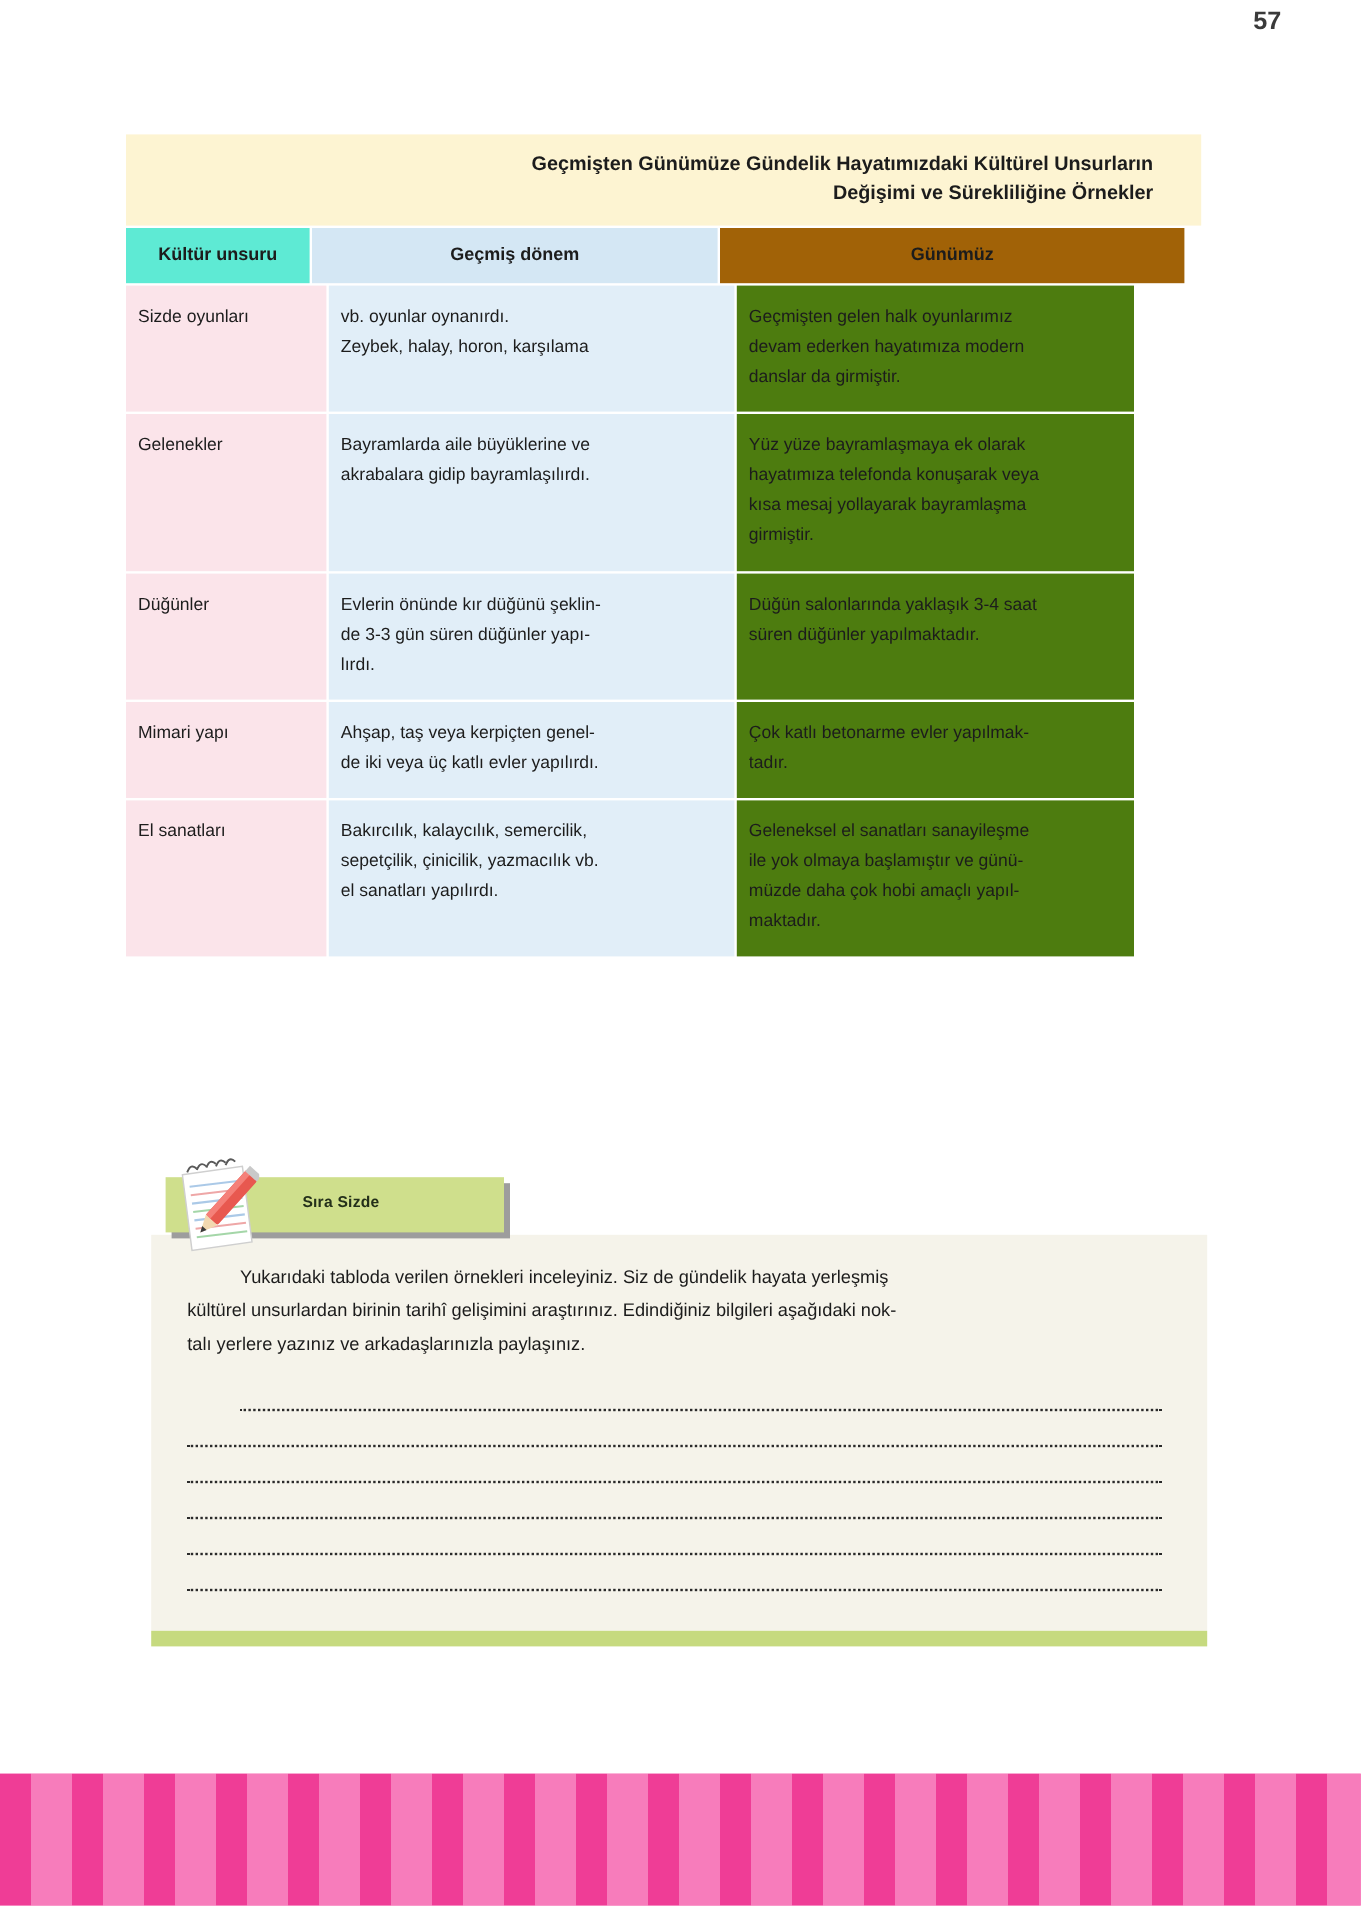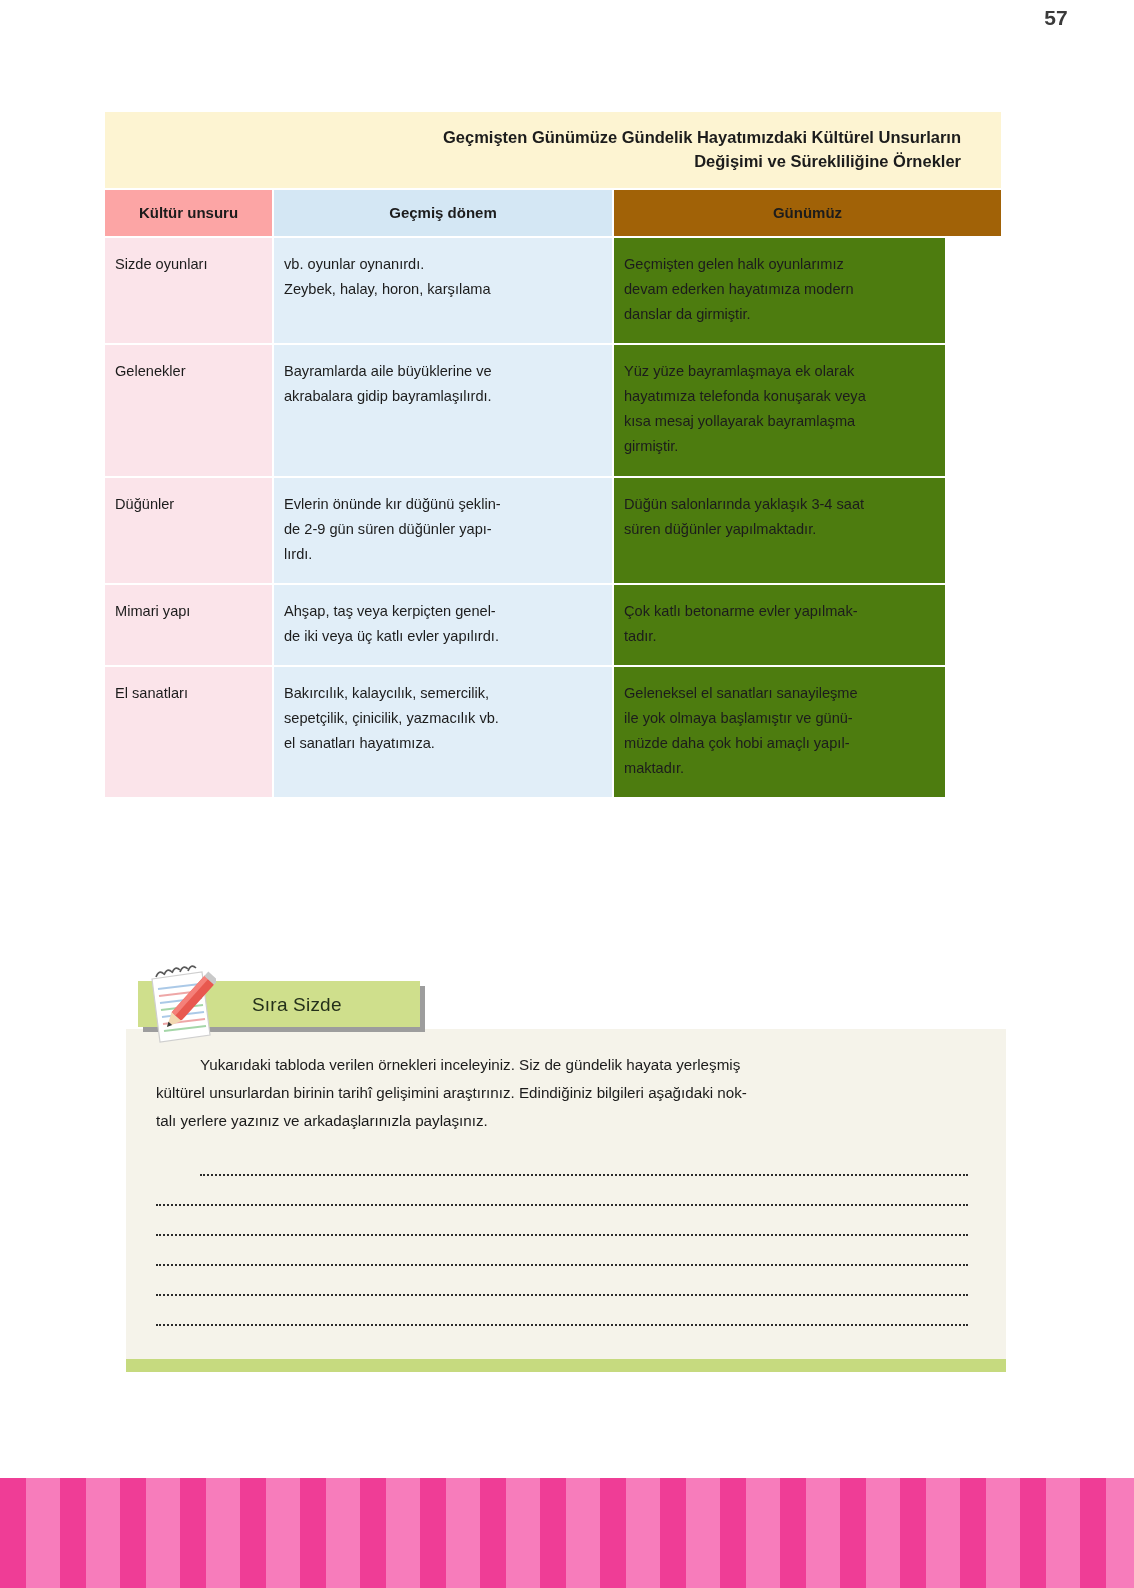--- a/index.html
+++ b/index.html
@@ -41,21 +41,21 @@
   }
   .th {
     display: flex;
     align-items: center;
     justify-content: center;
     font-weight: bold;
     font-size: 15px;
     color: #1c1c1c;
     box-sizing: border-box;
   }
-  .th.c1 { width: 167px; background: #fca5a5; }
+  .th.c1 { width: 153px; background: #5eead4; }
   .th.c2 { width: 338px; background: #d4e7f4; margin-left: 2px; }
   .th.c3 { width: 387px; background: #a16207; margin-left: 2px; }
 
   .tbl-row {
     display: flex;
     margin-top: 2px;
   }
   .td {
     box-sizing: border-box;
     font-size: 14.6px;
@@ -103,22 +103,22 @@
     top: 6px;
     width: 282px;
     height: 46px;
     background: #cfdf8c;
     box-shadow: 5px 5px 0 0 #9d9d9d;
   }
   .act-badge-label {
     position: absolute;
     left: 126px;
     top: 19px;
-    font-size: 19px;
-    font-weight: normal;
+    font-size: 13px;
+    font-weight: bold;
     color: #24301a;
     letter-spacing: 0.2px;
     z-index: 4;
   }
   .notepad-icon {
     position: absolute;
     left: 16px;
     top: -12px;
     width: 74px;
     height: 82px;
@@ -243,21 +243,21 @@
           <span class="ln">Yüz yüze bayramlaşmaya ek olarak</span>
           <span class="ln">hayatımıza telefonda konuşarak veya</span>
           <span class="ln">kısa mesaj yollayarak bayramlaşma</span>
           <span class="ln">girmiştir.</span>
         </div>
       </div>
       <div class="tbl-row">
         <div class="td c1">Düğünler</div>
         <div class="td c2">
           <span class="ln">Evlerin önünde kır düğünü şeklin-</span>
-          <span class="ln">de 2-9 gün süren düğünler yapı-</span>
+          <span class="ln">de 3-3 gün süren düğünler yapı-</span>
           <span class="ln">lırdı.</span>
         </div>
         <div class="td c3">
           <span class="ln">Düğün salonlarında yaklaşık 3-4 saat</span>
           <span class="ln">süren düğünler yapılmaktadır.</span>
         </div>
       </div>
       <div class="tbl-row">
         <div class="td c1">Mimari yapı</div>
         <div class="td c2">
@@ -267,21 +267,21 @@
         <div class="td c3">
           <span class="ln">Çok katlı betonarme evler yapılmak-</span>
           <span class="ln">tadır.</span>
         </div>
       </div>
       <div class="tbl-row">
         <div class="td c1">El sanatları</div>
         <div class="td c2">
           <span class="ln">Bakırcılık, kalaycılık, semercilik,</span>
           <span class="ln">sepetçilik, çinicilik, yazmacılık vb.</span>
-          <span class="ln">el sanatları hayatımıza.</span>
+          <span class="ln">el sanatları yapılırdı.</span>
         </div>
         <div class="td c3">
           <span class="ln">Geleneksel el sanatları sanayileşme</span>
           <span class="ln">ile yok olmaya başlamıştır ve günü-</span>
           <span class="ln">müzde daha çok hobi amaçlı yapıl-</span>
           <span class="ln">maktadır.</span>
         </div>
       </div>
     </div>
 </div>

